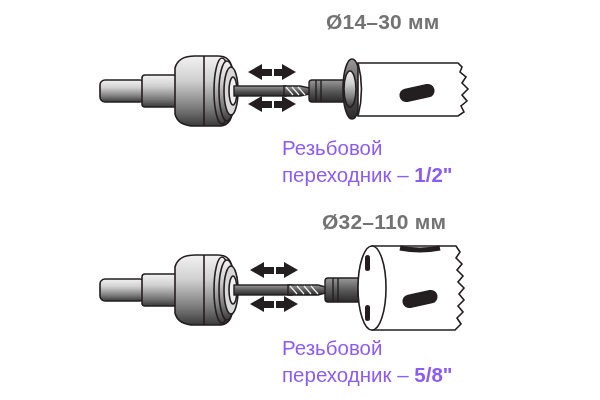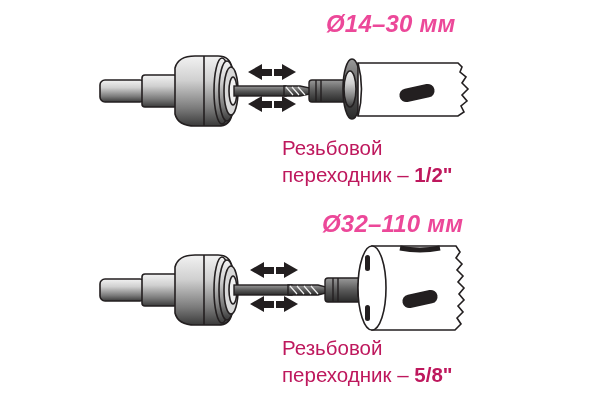--- a/index.html
+++ b/index.html
@@ -19,32 +19,31 @@
       position: absolute;
       left: 0;
       top: 0;
       width: 600px;
       height: 400px;
     }
     .size-label {
       position: absolute;
       font-family: "Liberation Sans", sans-serif;
       font-weight: bold;
-      font-size: 24px;
+      font-size: 21px;
       letter-spacing: 0.2px;
-      color: #ec4899;
+      color: #737373;
       white-space: nowrap;
-      font-style: italic;
     }
     .adapter-label {
       position: absolute;
       font-family: "Liberation Sans", sans-serif;
       font-size: 20.5px;
       line-height: 27px;
-      color: #be185d;
+      color: #8b5cf6;
       white-space: nowrap;
     }
     .adapter-label b {
       font-weight: bold;
     }
     #size-1 { left: 326px; top: 10px; }
     #size-2 { left: 322px; top: 210px; }
     #label-1 { left: 282px; top: 134px; }
     #label-2 { left: 282px; top: 334px; }
   </style>

